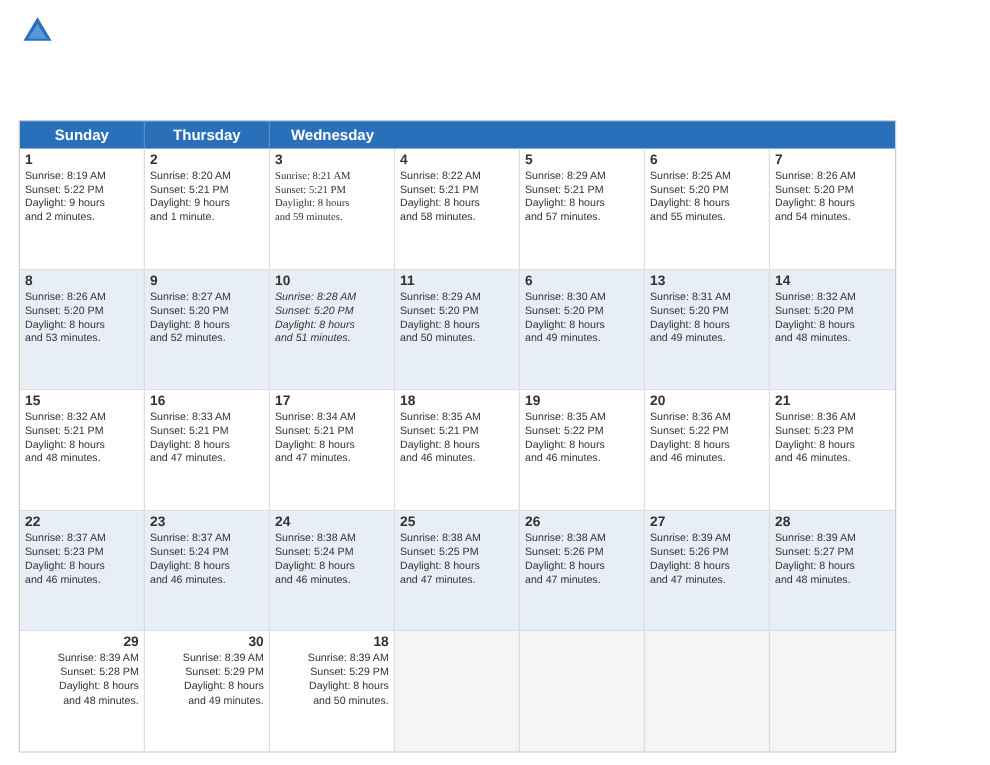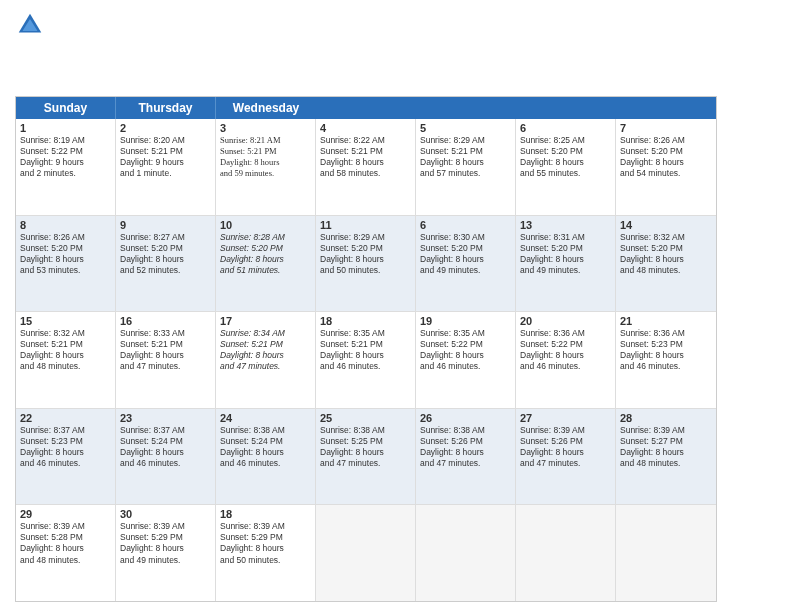--- a/index.html
+++ b/index.html
@@ -79,21 +79,21 @@
       display: flex;
       flex-direction: column;
       flex: 1;
     }
     .cal-row {
       display: grid;
       grid-template-columns: repeat(7, 1fr);
       flex: 1;
       border-bottom: 1px solid #ddd;
     }
-    .cal-row:last-child { border-bottom: none; }
+    .cal-row:last-child { border-bottom: none; text-align: right; }
     .cal-cell {
       border-right: 1px solid #ddd;
       padding: 3px 4px;
       font-size: 9px;
       color: #333;
       vertical-align: top;
       background: #fff;
       min-height: 0;
     }
     .cal-cell:last-child { border-right: none; }
@@ -251,21 +251,21 @@
           </div>
           <div class="cal-cell">
             <span class="day-num">16</span>
             <div class="cell-text" style="white-space: pre-line;">Sunrise: 8:33 AM
 Sunset: 5:21 PM
 Daylight: 8 hours
 and 47 minutes.</div>
           </div>
           <div class="cal-cell">
             <span class="day-num">17</span>
-            <div class="cell-text" style="white-space: pre-line; font-style: italic;">Sunrise: 8:34 AM
+            <div class="cell-text" style="white-space: pre-line;">Sunrise: 8:34 AM
 Sunset: 5:21 PM
 Daylight: 8 hours
 and 47 minutes.</div>
           </div>
           <div class="cal-cell">
             <span class="day-num">18</span>
             <div class="cell-text" style="white-space: pre-line;">Sunrise: 8:35 AM
 Sunset: 5:21 PM
 Daylight: 8 hours
 and 46 minutes.</div>

